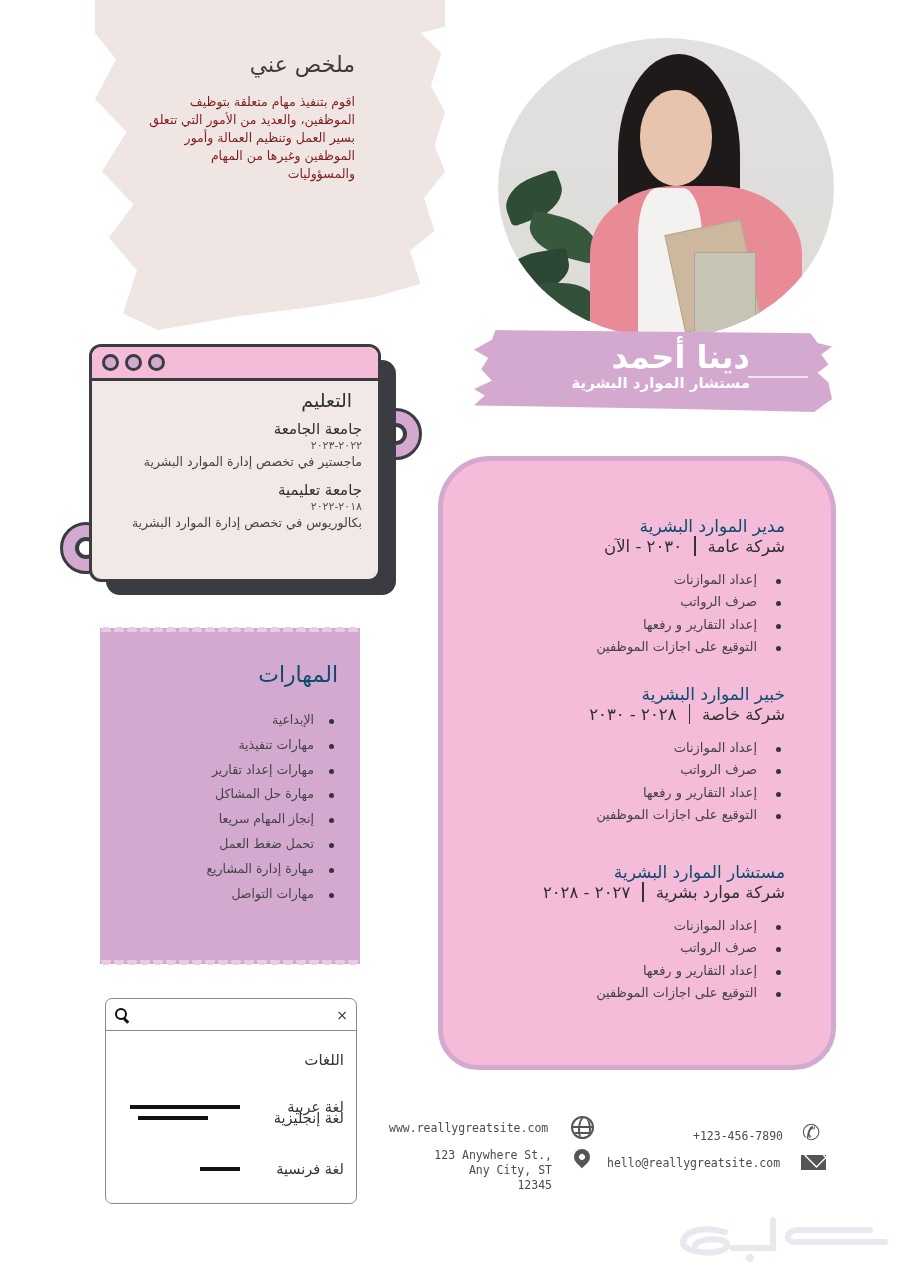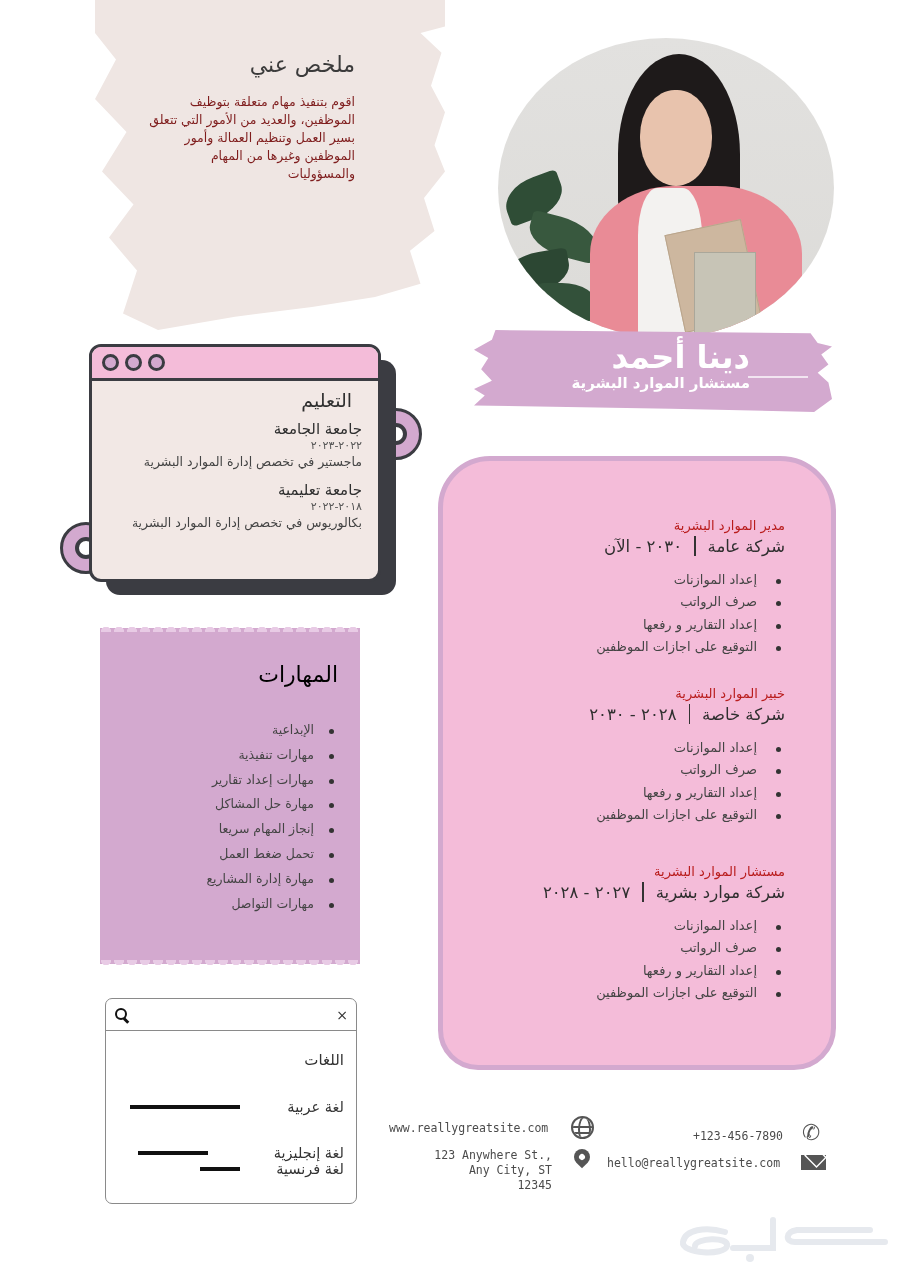--- a/index.html
+++ b/index.html
@@ -67,33 +67,33 @@
   .skills {
     position: absolute; left: 100px; top: 628px; width: 260px; height: 336px;
     background: #d3a9cf;
   }
   .scallop { position: absolute; left: 0; width: 260px; height: 10px;
     background-image: radial-gradient(circle at 6px 10px, #e8cbe5 5px, transparent 5.5px);
     background-size: 13px 10px; }
   .scallop.top { top: -6px; }
   .scallop.bottom { bottom: -6px; transform: scaleY(-1); }
   .skills-inner { padding: 34px 22px 0 18px; }
-  .skills h3 { font-size: 22px; font-weight: normal; color: #000000; margin-bottom: 31px; }
+  .skills h3 { font-size: 22px; font-weight: normal; color: #0c4a6e; margin-bottom: 21px; }
   .skills ul { list-style: none; }
   .skills li { font-size: 12.5px; line-height: 24.8px; color: #444; position: relative; padding-right: 24px; }
   .skills li::before { content: ""; position: absolute; right: 4px; top: 11px; width: 5px; height: 5px; border-radius: 50%; background: #333; }
 
   
   .exp-card {
     position: absolute; left: 438px; top: 456px; width: 398px; height: 614px;
     background: #f4bcd9; border: 5px solid #d3a9cf;
     border-radius: 52px 56px 42px 40px;
   }
   .job { position: absolute; right: 46px; }
-  .job-title { font-size: 13px; color: #b91c1c; line-height: 18px; }
+  .job-title { font-size: 17px; color: #0c4a6e; line-height: 18px; }
   .job-company { font-size: 16.5px; color: #2f2f2f; line-height: 24px; margin-bottom: 10px; }
   .job-company .sep { display: inline-block; width: 1.5px; height: 20px; background: #333; margin: 0 12px; vertical-align: -4px; }
   .job ul { list-style: none; }
   .job li { font-size: 13px; color: #444; line-height: 22.3px; position: relative; padding-right: 28px; }
   .job li::before { content: ""; position: absolute; right: 4px; top: 10px; width: 5px; height: 5px; border-radius: 50%; background: #333; }
 
   
   .lang-box { position: absolute; left: 105px; top: 998px; width: 252px; height: 206px; border: 1.5px solid #8a8a8a; border-radius: 7px; background: #fff; }
   .lang-search { height: 32px; border-bottom: 1.5px solid #8a8a8a; display: flex; align-items: center; justify-content: space-between; padding: 0 8px 0 8px; }
   .search-icon { width: 16px; height: 16px; position: relative; }
@@ -230,21 +230,21 @@
 <div class="lang-box">
   <div class="lang-search">
     <span class="search-icon"></span>
     <span class="close-icon">×</span>
   </div>
   <div class="lang-title rtl">اللغات</div>
   <div class="lang-row" style="top: 100px;">
     <span class="lang-name">لغة عربية</span>
     <span class="lang-bar" style="width: 110px;"></span>
   </div>
-  <div class="lang-row" style="top: 146px; gap: 32px;">
+  <div class="lang-row" style="top: 111px; gap: 32px;">
     <span class="lang-name">لغة إنجليزية</span>
     <span class="lang-bar" style="width: 70px;"></span>
   </div>
   <div class="lang-row" style="top: 162px;">
     <span class="lang-name">لغة فرنسية</span>
     <span class="lang-bar" style="width: 40px;"></span>
   </div>
 </div>
 
 <div class="contact-text" style="left: 389px; top: 1121px;">www.reallygreatsite.com</div>

